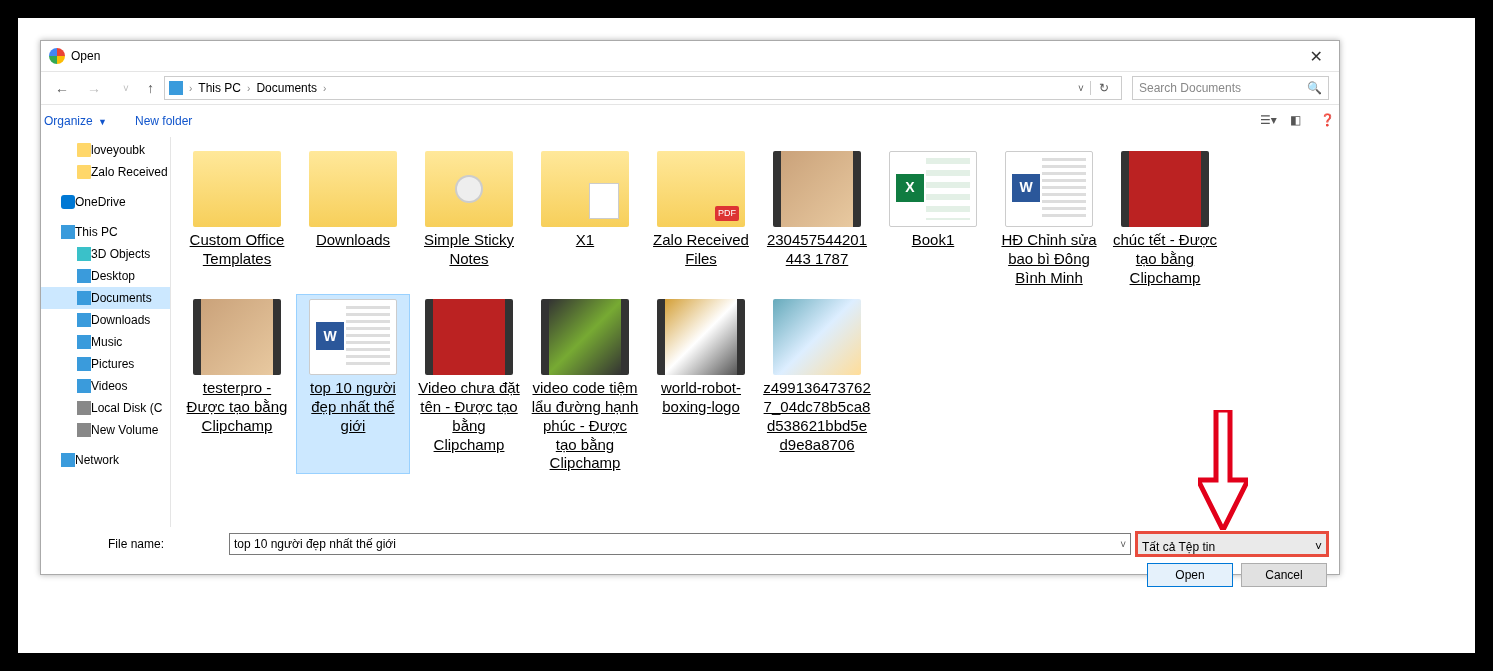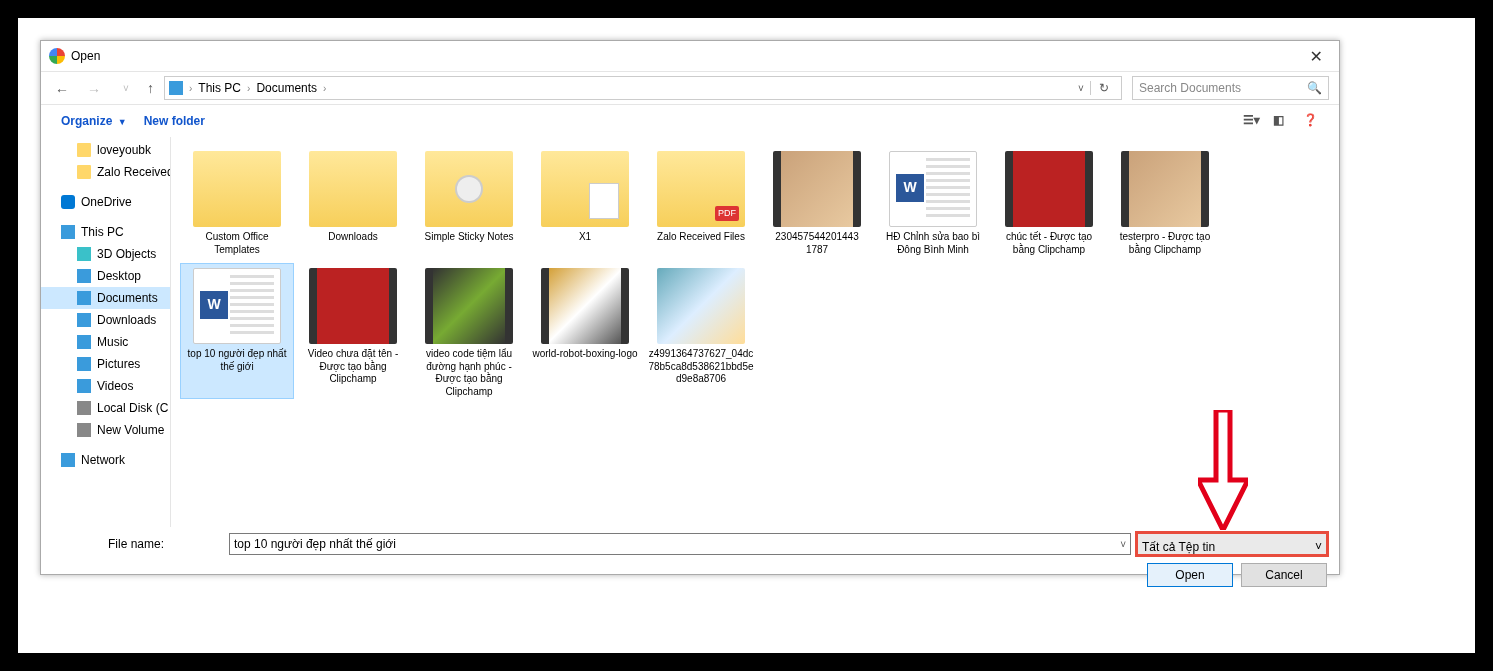--- a/index.html
+++ b/index.html
@@ -21,50 +21,50 @@
 .path-box { flex: 0 0 958px; height: 24px; border: 1px solid #ccc; display: flex; align-items: center; padding: 0 4px; font-size: 12px; }
 .path-box .seg { padding: 0 4px; }
 .path-box .chev { color: #888; font-size: 10px; padding: 0 2px; }
 .path-box .spacer { flex: 1; }
 .path-box .drop { color: #555; font-size: 10px; padding: 0 6px; }
 .path-box .refresh { border-left: 1px solid #ccc; padding: 0 8px; color: #555; }
 .search-box { flex: 1; height: 24px; border: 1px solid #ccc; display: flex; align-items: center; padding: 0 6px; font-size: 12px; color: #888; gap: 35px; }
 .search-box span:first-child { flex: 1; }
 
 
-.toolbar { height: 32px; display: flex; align-items: center; padding: 0 20px; font-size: 12px; gap: 17px; font-weight: bold; }
+.toolbar { height: 32px; display: flex; align-items: center; padding: 0 3px; font-size: 12px; gap: 28px; }
 .org { color: #15c; }
 .org .caret { font-size: 9px; margin-left: 2px; }
 .newf { color: #15c; }
 .tb-right { margin-left: auto; display: flex; gap: 14px; align-items: center; }
 .tb-icon { width: 16px; height: 16px; color: #555; }
 
 
 .main { display: flex; height: 390px; }
 .sidebar { width: 130px; border-right: 1px solid #e5e5e5; overflow: hidden; font-size: 12px; padding-top: 2px; }
-.side-item { display: flex; align-items: center; height: 22px; padding-left: 20px; gap: 6px; white-space: nowrap; }
+.side-item { display: flex; align-items: center; height: 22px; padding-left: 20px; white-space: nowrap; }
 .side-item.indent { padding-left: 36px; }
 .side-item.sel { background: #cce8ff; }
 .ico { width: 14px; height: 14px; flex-shrink: 0; }
 .ico.folder { background: #ffd76a; border-radius: 1px; }
 .ico.onedrive { background: #0078d4; border-radius: 3px; }
 .ico.pc { background: #3a9bdc; }
 .ico.obj { background: #3ac1c9; }
 .ico.desk { background: #3a9bdc; }
 .ico.docs { background: #3a9bdc; }
 .ico.down { background: #3a9bdc; }
 .ico.music { background: #3a9bdc; }
 .ico.pics { background: #3a9bdc; }
 .ico.vids { background: #3a9bdc; }
 .ico.disk { background: #888; }
 .ico.net { background: #3a9bdc; }
 
 .files { flex: 1; padding: 8px 8px; overflow: hidden; }
 .grid { display: flex; flex-wrap: wrap; align-content: flex-start; }
-.item { width: 112px; margin: 2px 2px 6px 2px; text-align: center; font-size: 10px; line-height: 1.25; }
+.item { width: 112px; margin: 2px 2px 6px 2px; text-align: center; font-size: 15px; line-height: 1.25; text-decoration: underline; }
 .item.sel { background: #cce8ff; outline: 1px solid #99d1ff; }
 .thumb { width: 88px; height: 76px; margin: 4px auto 4px auto; background: #f7e39b; border-radius: 2px; position: relative; }
 .thumb.folder { background: linear-gradient(#ffe89a,#f7cf5a); }
 .thumb.folder-pdf { background: linear-gradient(#ffe89a,#f7cf5a); }
 .thumb.folder-pdf::after { content:"PDF"; position:absolute; right:6px; bottom:6px; background:#d33; color:#fff; font-size:9px; padding:2px 3px; border-radius:2px; }
 .thumb.vid { background: #555; border-left: 8px solid #333; border-right: 8px solid #333; }
 .thumb.vid.photo { background: linear-gradient(135deg,#caa27a,#e8c9a0); }
 .thumb.vid.red { background: #b22; }
 .thumb.vid.robot { background: linear-gradient(135deg,#d4a038,#fff,#555); }
 .thumb.vid.code { background: linear-gradient(135deg,#333,#7a3,#333); }
@@ -221,20 +221,24 @@
             </div>
         <div class="item">
               <div class="thumb folder-pdf folder"></div>
               <div class="label">Zalo Received Files</div>
             </div>
         <div class="item">
               <div class="thumb vid photo"></div>
               <div class="label">230457544201443 1787</div>
             </div>
         <div class="item">
+              <div class="thumb xls"></div>
+              <div class="label">Book1</div>
+            </div>
+        <div class="item">
               <div class="thumb doc"></div>
               <div class="label">HĐ Chỉnh sửa bao bì Đông Bình Minh</div>
             </div>
         <div class="item">
               <div class="thumb vid red"></div>
               <div class="label">chúc tết - Được tạo bằng Clipchamp</div>
             </div>
         <div class="item">
               <div class="thumb vid photo"></div>
               <div class="label">testerpro - Được tạo bằng Clipchamp</div>

